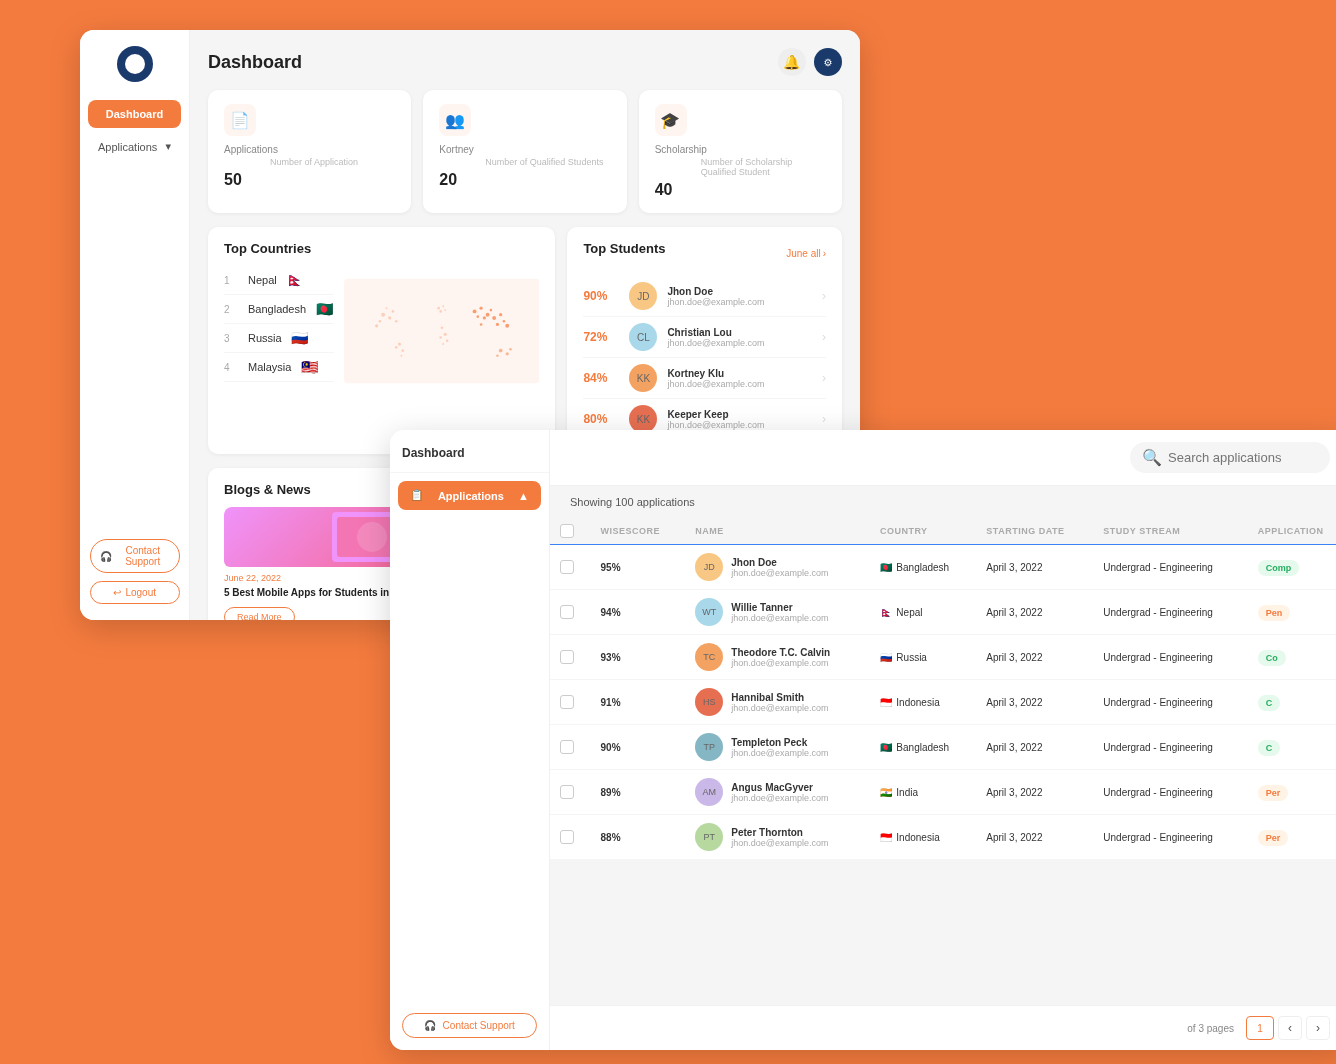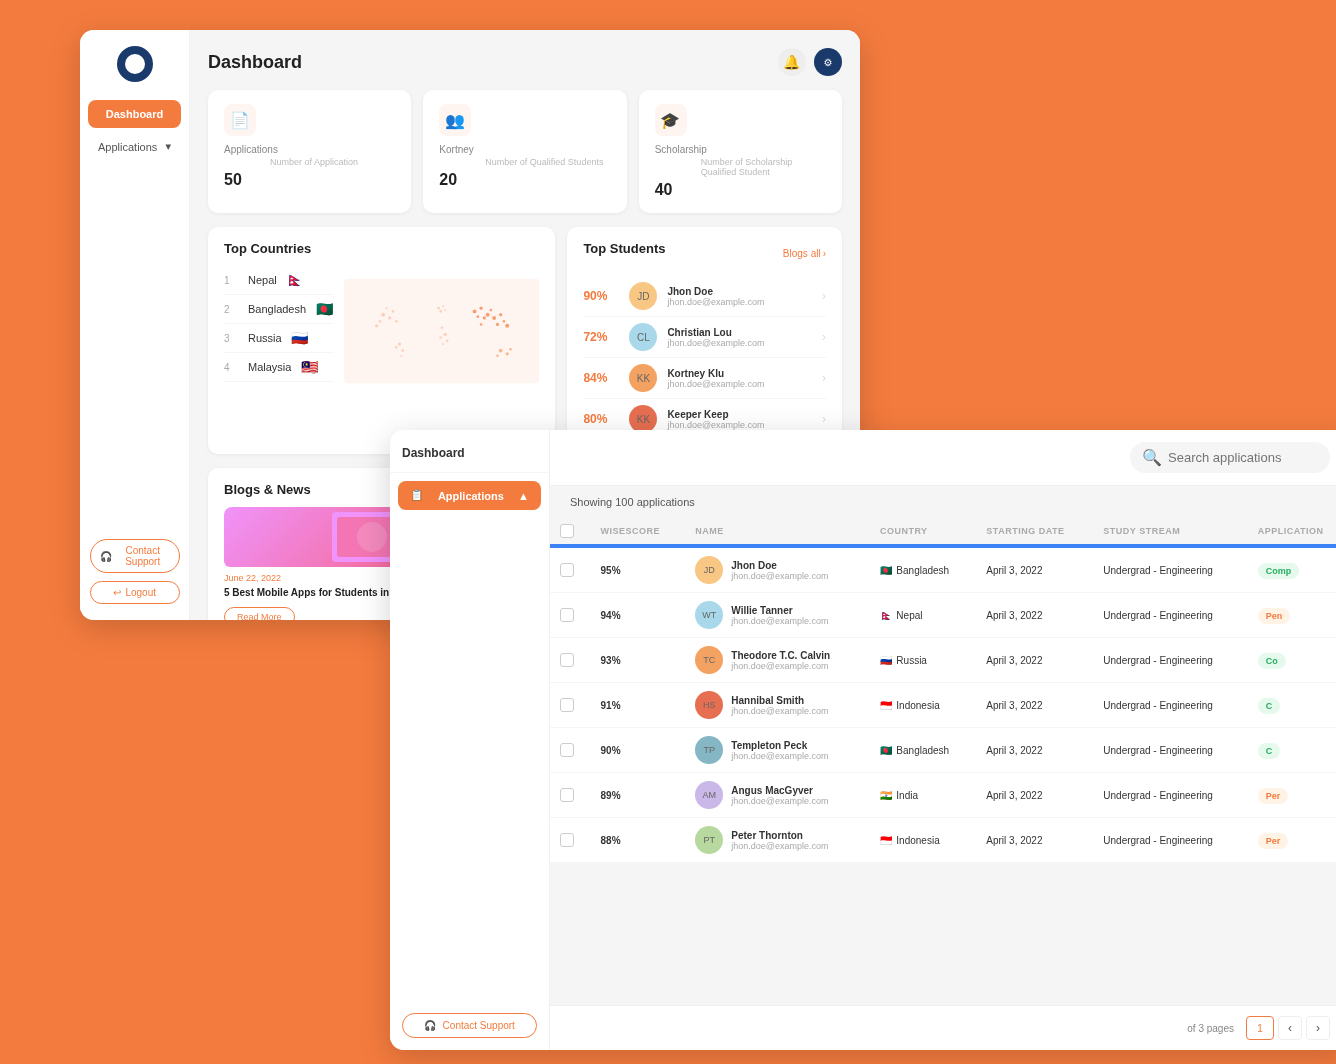--- a/index.html
+++ b/index.html
@@ -556,21 +556,21 @@
     .apps-table {
       width: 100%;
       border-collapse: collapse;
     }
 
     .apps-table thead th {
       font-size: 9px;
       color: #aaa;
       text-align: left;
       padding: 6px 10px;
-      border-bottom: 4px solid #3b82f6;
+      border-bottom: 1px solid #3b82f6;
       font-weight: 600;
       text-transform: uppercase;
       letter-spacing: 0.5px;
       background: #f5f5f5;
     }
 
     .apps-table tbody tr {
       background: #fff;
       border-bottom: 1px solid #f5f5f5;
     }
@@ -869,21 +869,21 @@
               </g>
             </svg>
           </div>
         </div>
       </div>
 
       <div class="wisescore-card">
         <div class="wisescore-header">
           <span class="card-title">Top Students</span>
           <span class="view-all-link">
-            <span>Blogs all</span>
+            <span>June all</span>
             <span>›</span>
           </span>
         </div>
         <div>
           <div class="wisescore-row">
             <span class="ws-score">90%</span>
             <div class="ws-avatar av1">JD</div>
             <div class="ws-info">
               <div class="ws-name">Jhon Doe</div>
               <div class="ws-email">jhon.doe@example.com</div>

